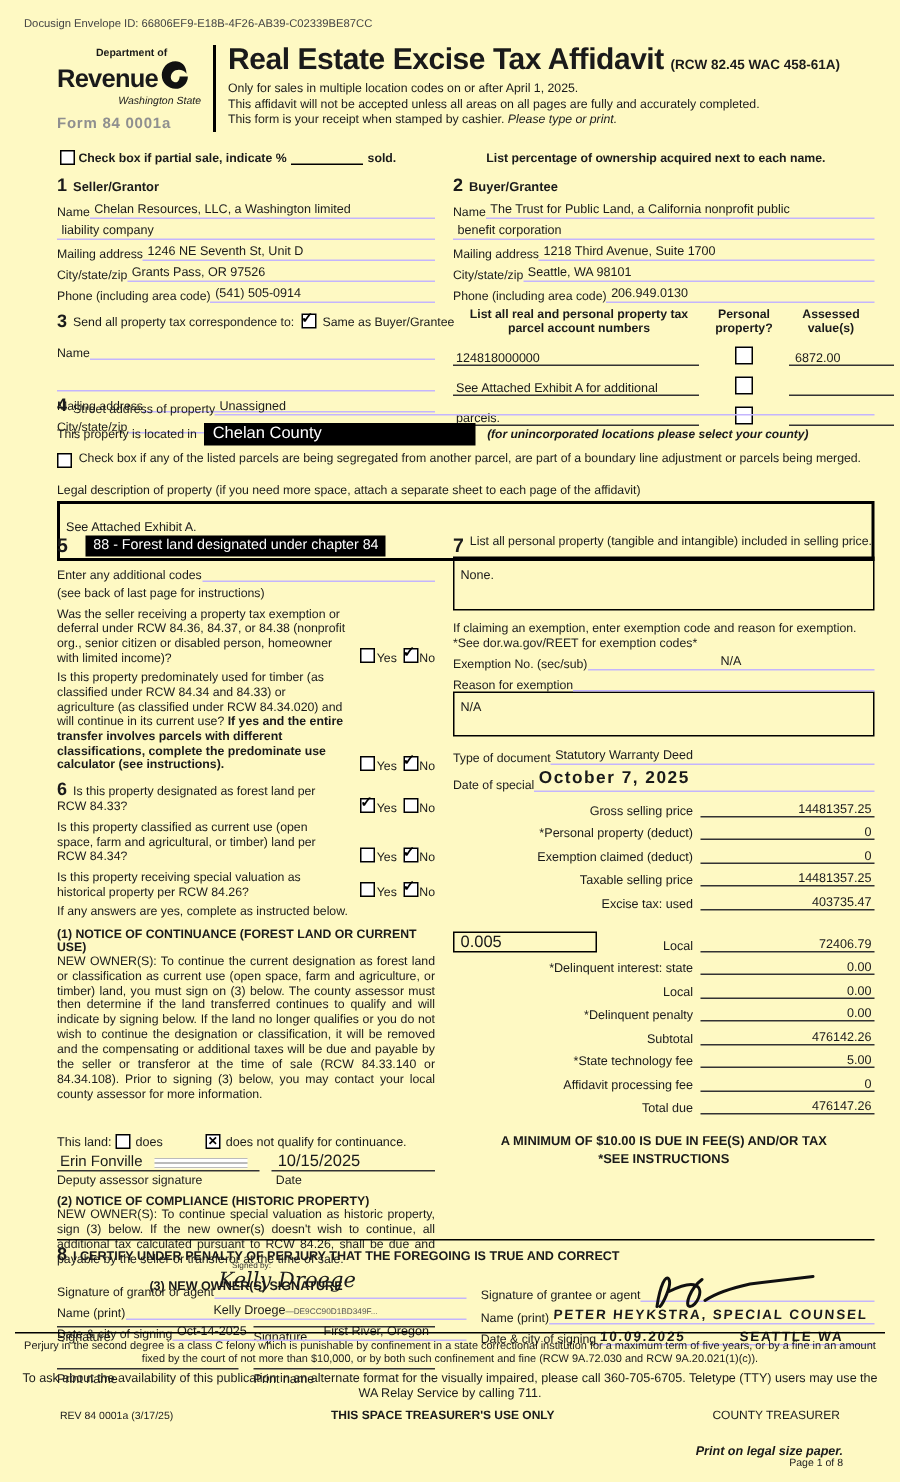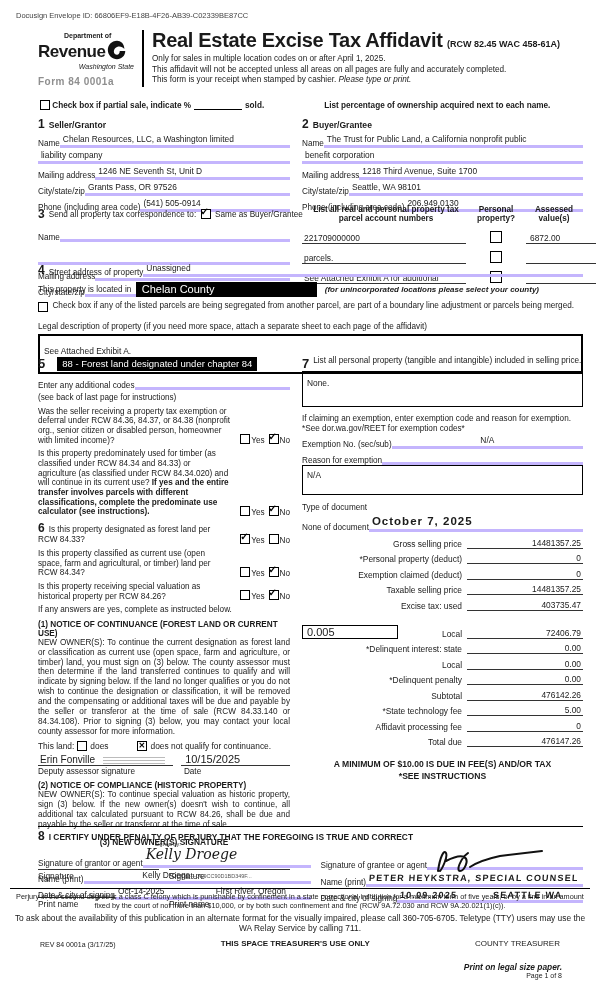--- a/index.html
+++ b/index.html
@@ -1,17 +1,17 @@
 <!DOCTYPE html>
 <html><head>
 <meta charset="utf-8">
 <style>
   html,body { margin:0; padding:0; background:#e8e8e8; }
   .page {
-    position:relative; width:600px; height:988px; margin:0 auto; background:#ffffff;
+    position:relative; width:600px; height:988px; margin:0 auto; background:#fef9c3;
     font-family:"Liberation Sans", sans-serif; color:#1a1a1a; overflow:hidden;
     box-sizing:border-box;
   }
   .envelope { position:absolute; top:11px; left:16px; font-size:7.5px; color:#444; }
 
   
   .hdr { position:absolute; top:30px; left:38px; right:20px; display:flex; }
   .logoblk { width:96px; flex:none; padding-top:2px; }
   .dept { font-size:7px; font-weight:bold; margin-left:26px; }
   .revrow { display:flex; align-items:center; }
@@ -25,21 +25,21 @@
   .titleref { font-size:9px; font-weight:bold; }
   .hnote { font-size:8.2px; line-height:1.3; margin-top:3px; }
 
   .partial { position:absolute; top:100px; left:40px; right:20px; display:flex; font-size:8.2px; font-weight:bold; align-items:flex-end; }
   .pline { display:inline-block; width:48px; border-bottom:1px solid #000; margin:0 3px; }
   .ownote { margin-left:60px; }
 
   
   .row { display:flex; align-items:flex-end; margin:3px 0; }
   .lbl { white-space:nowrap; font-size:8.2px; }
-  .fill { flex:1; border-bottom:3px solid #c4b5fd; padding:0 3px; font-size:8.4px; min-height:10px; line-height:1.15; }
+  .fill { flex:1; border-bottom:1px solid #c4b5fd; padding:0 3px; font-size:8.4px; min-height:10px; line-height:1.15; }
   .secnum { font-size:12px; font-weight:bold; margin-right:4px; }
   .sectitle { font-size:8.6px; font-weight:bold; }
   .cb { display:inline-block; width:8px; height:8px; border:1px solid #000; vertical-align:-1px; position:relative; flex:none; background:#fff; }
   .cb.ck::after { content:"✓"; position:absolute; left:-1px; top:-4px; font-size:10px; font-weight:bold; color:#000; }
   .cb.xk::after { content:"✕"; position:absolute; left:0; top:-1.5px; font-size:8px; font-weight:bold; color:#000; }
   .yn { white-space:nowrap; font-size:8.2px; margin-left:6px; }
   .yn .cb { margin:0 1px 0 4px; }
 
   .cols2 { position:absolute; left:38px; right:17px; display:flex; }
   .c-left { width:252px; flex:none; margin-right:12px; }
@@ -66,21 +66,21 @@
   .legalbox { border:2px solid #000; height:40px; font-size:8.4px; padding:10px 4px 2px 4px; box-sizing:border-box; margin-top:2px; }
 
   
   .main { top:356px; }
   .codebox { background:#000; color:#fff; font-size:9.5px; padding:1px 5px 2px 5px; margin-left:8px; }
   .q { display:flex; align-items:flex-end; margin:4px 0; }
   .qtext { flex:1; font-size:8.2px; line-height:1.18; }
   .smalltxt { font-size:8.2px; line-height:1.18; }
   .ntitle { font-size:8.2px; font-weight:bold; margin-top:5px; }
   .nbody { font-size:8.2px; line-height:1.2; text-align:justify; }
-  .landrow { display:flex; align-items:center; font-size:8.4px; margin-top:5px; }
+  .landrow { display:flex; align-items:center; font-size:8.4px; margin-top:22px; }
   .landrow .cb { margin:0 3px; }
   .gap18 { width:26px; }
   .assessor { display:flex; align-items:flex-end; margin-top:2px; }
   .as-sig { flex:1.3; border-bottom:1px solid #333; display:flex; align-items:flex-end; padding:0 2px; }
   .as-name { font-size:10px; }
   .stamp { width:62px; height:7px; margin:0 0 1px 8px; background:repeating-linear-gradient(#bbb 0 1px, #fff 1px 3px); }
   .as-date { flex:1; border-bottom:1px solid #333; font-size:11px; padding:0 4px; margin-left:8px; }
   .aslbl { display:flex; font-size:8.2px; margin-top:1px; }
   .aslbl span:first-child { flex:1.3; }
   .aslbl span:last-child { flex:1; margin-left:8px; }
@@ -243,33 +243,33 @@
     </div>
     <div class="c-right ptable">
       <div class="phead">
         <span class="ph1">List all real and personal property tax parcel account numbers</span>
         <span class="ph2">Personal property?</span>
         <span class="ph3">Assessed value(s)</span>
       </div>
       <div>
 
           <div class="prow">
-            <span class="pnum">221709000000</span>
+            <span class="pnum">124818000000</span>
             <span class="ppbox"><span class="cb"></span></span>
             <span class="pval">6872.00</span>
           </div>
 
           <div class="prow">
-            <span class="pnum">parcels.</span>
+            <span class="pnum">See Attached Exhibit A for additional</span>
             <span class="ppbox"><span class="cb"></span></span>
             <span class="pval"></span>
           </div>
 
           <div class="prow">
-            <span class="pnum">See Attached Exhibit A for additional</span>
+            <span class="pnum">parcels.</span>
             <span class="ppbox"><span class="cb"></span></span>
             <span class="pval"></span>
           </div>
         </div>
     </div>
   </div>
 
   <div class="cols2 sec4" style="display:block;">
     <div class="row">
       <span class="secnum">4</span>
@@ -385,23 +385,24 @@
         <span class="fill" style="text-align:center;">N/A</span>
       </div>
       <div class="row" style="margin-bottom:0;">
         <span class="lbl">Reason for exemption</span>
         <span class="fill"></span>
       </div>
       <div class="nabox">N/A</div>
 
       <div class="row" style="margin-top:8px;">
         <span class="lbl">Type of document</span>
-      </div>
-      <div class="row">
-        <span class="lbl">None of document</span>
+        <span class="fill">Statutory Warranty Deed</span>
+      </div>
+      <div class="row">
+        <span class="lbl">Date of special</span>
         <span class="fill docdate">October 7, 2025</span>
       </div>
 
       <div style="margin-top:6px;">
 
           <div class="mrow">
             <span class="mlabel">Gross selling price</span>
             <span class="mline">14481357.25</span>
           </div>
 

